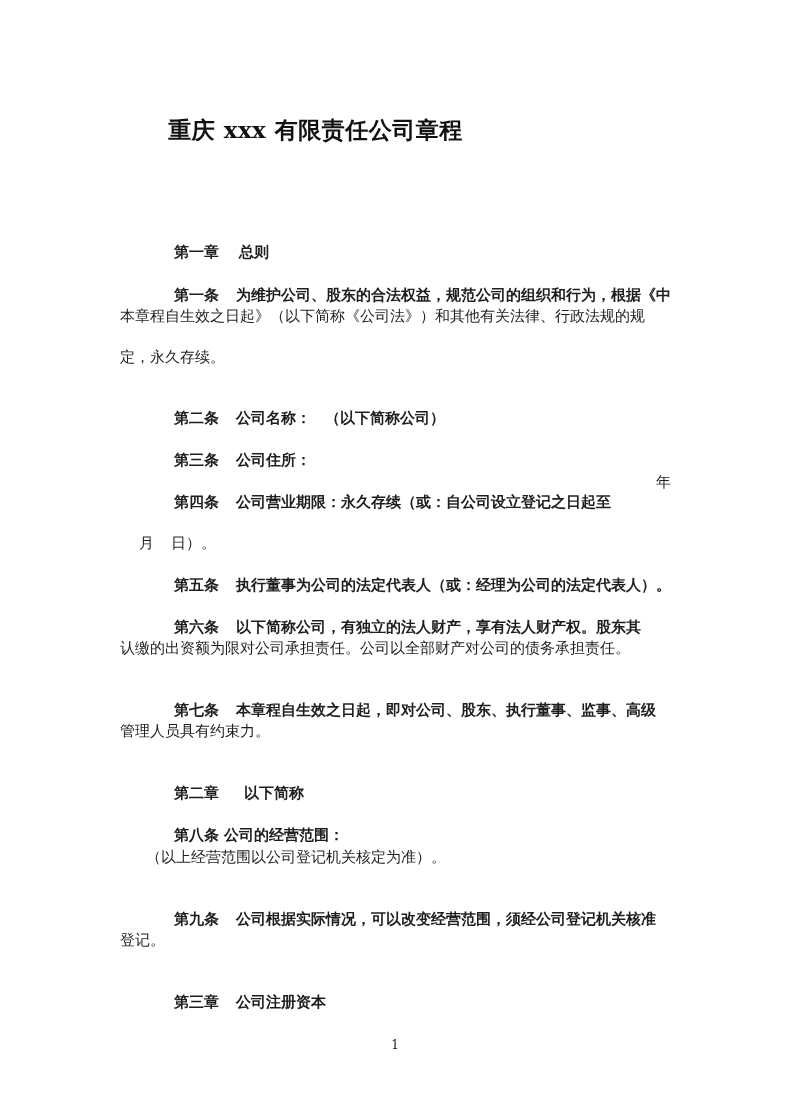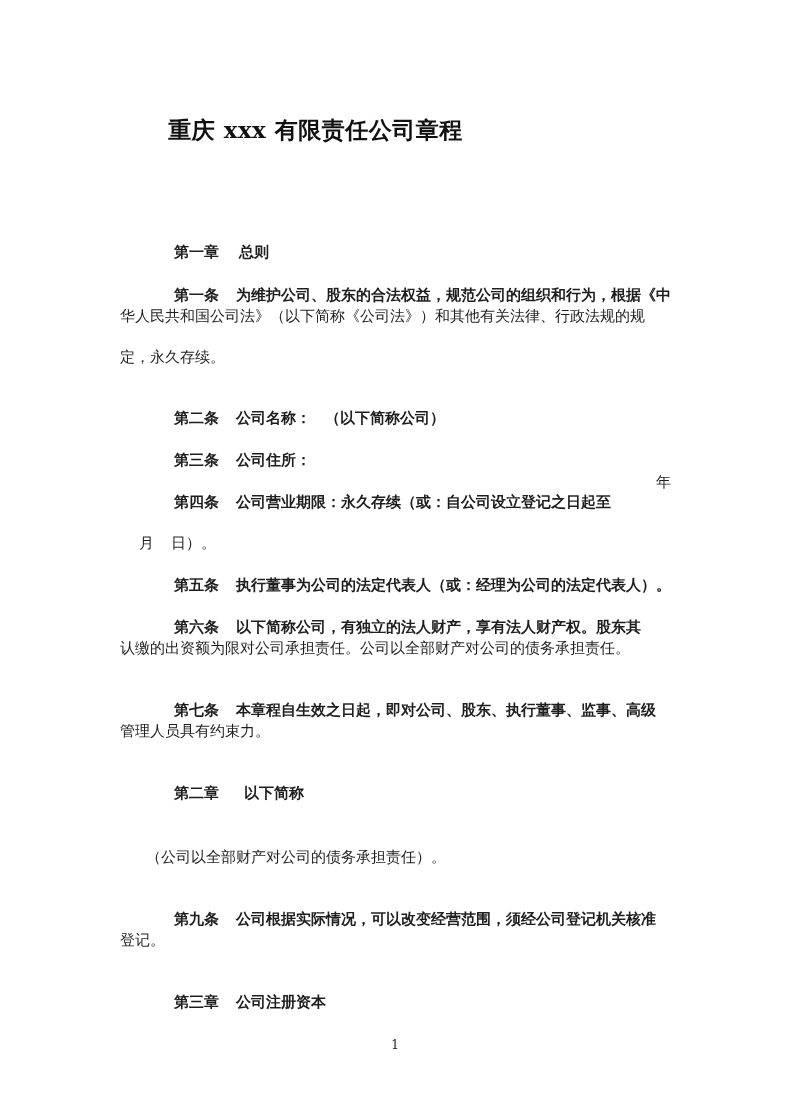--- a/index.html
+++ b/index.html
@@ -69,21 +69,21 @@
 
   <div class="doc-title">重庆 xxx 有限责任公司章程</div>
 
   <div class="line indent" style="top:222px;">
     <span>第一章</span><span class="gap" style="width:20px"></span><span>总则</span>
   </div>
 
   <div class="line indent" style="top:265px;">
     <span>第一条</span><span class="gap" style="width:17px"></span><span>为维护公司、股东的合法权益，规范公司的组织和行为，根据《中</span>
   </div>
-  <div class="line flush" style="top:306px;">华人民共和国公司法》（以下简称《公司法》）和其他有关法律、行政法规的规</div>
+  <div class="line flush" style="top:306px;">本章程自生效之日起》（以下简称《公司法》）和其他有关法律、行政法规的规</div>
   <div class="line flush" style="top:347px;">定，永久存续。</div>
 
   <div class="line indent" style="top:388px;">
     <span>第二条</span><span class="gap" style="width:17px"></span><span>公司名称：</span><span class="gap" style="width:14px"></span><span>（以下简称公司）</span>
   </div>
 
   <div class="line indent" style="top:430px;">
     <span>第三条</span><span class="gap" style="width:17px"></span><span>公司住所：</span>
   </div>
 
@@ -106,21 +106,24 @@
 
   <div class="line indent" style="top:680px;">
     <span>第七条</span><span class="gap" style="width:17px"></span><span>本章程自生效之日起，即对公司、股东、执行董事、监事、高级</span>
   </div>
   <div class="line flush" style="top:721px;">管理人员具有约束力。</div>
 
   <div class="line indent" style="top:763px;">
     <span>第二章</span><span class="gap" style="width:25px"></span><span>以下简称</span>
   </div>
 
-  <div class="line paren" style="top:847px;">（公司以全部财产对公司的债务承担责任）。</div>
+  <div class="line indent" style="top:805px;">
+    <span>第八条</span><span class="gap" style="width:5px"></span><span>公司的经营范围：</span>
+  </div>
+  <div class="line paren" style="top:847px;">（以上经营范围以公司登记机关核定为准）。</div>
 
   <div class="line indent" style="top:889px;">
     <span>第九条</span><span class="gap" style="width:17px"></span><span>公司根据实际情况，可以改变经营范围，须经公司登记机关核准</span>
   </div>
   <div class="line flush" style="top:930px;">登记。</div>
 
   <div class="line indent" style="top:972px;text-align:center;">
     <span>第三章</span><span class="gap" style="width:17px"></span><span>公司注册资本</span>
   </div>
 

